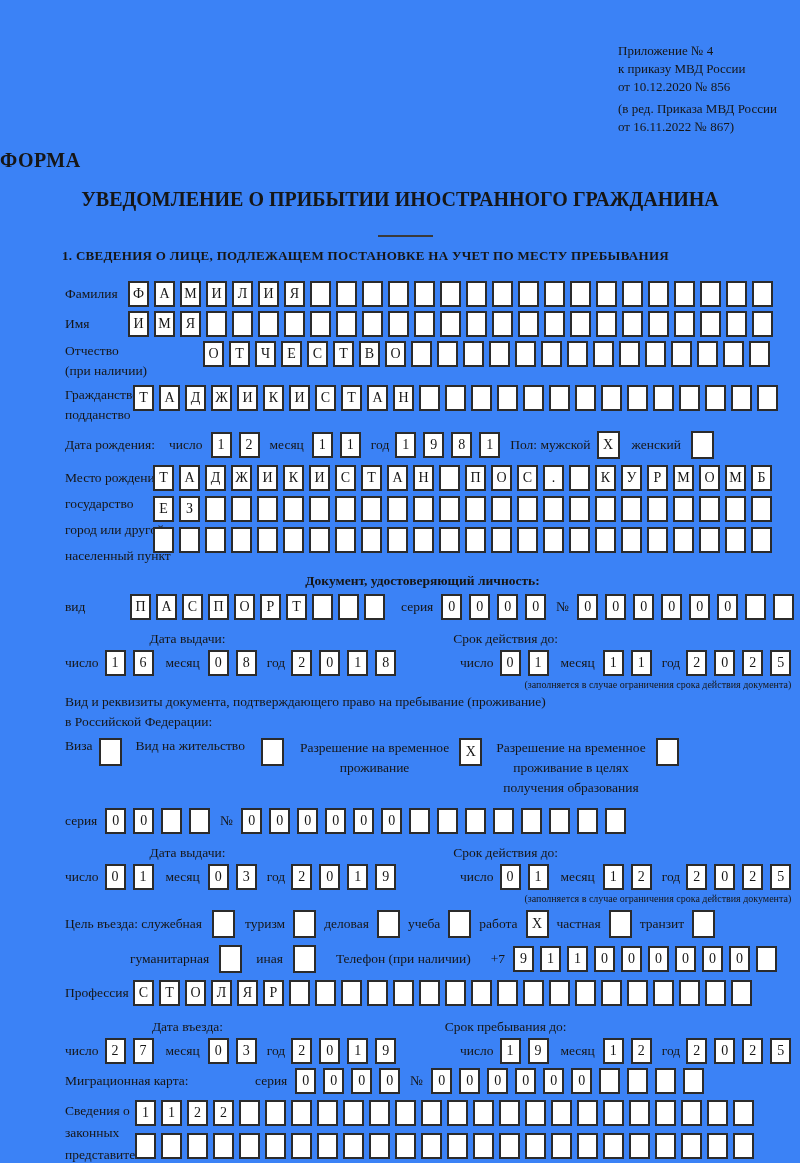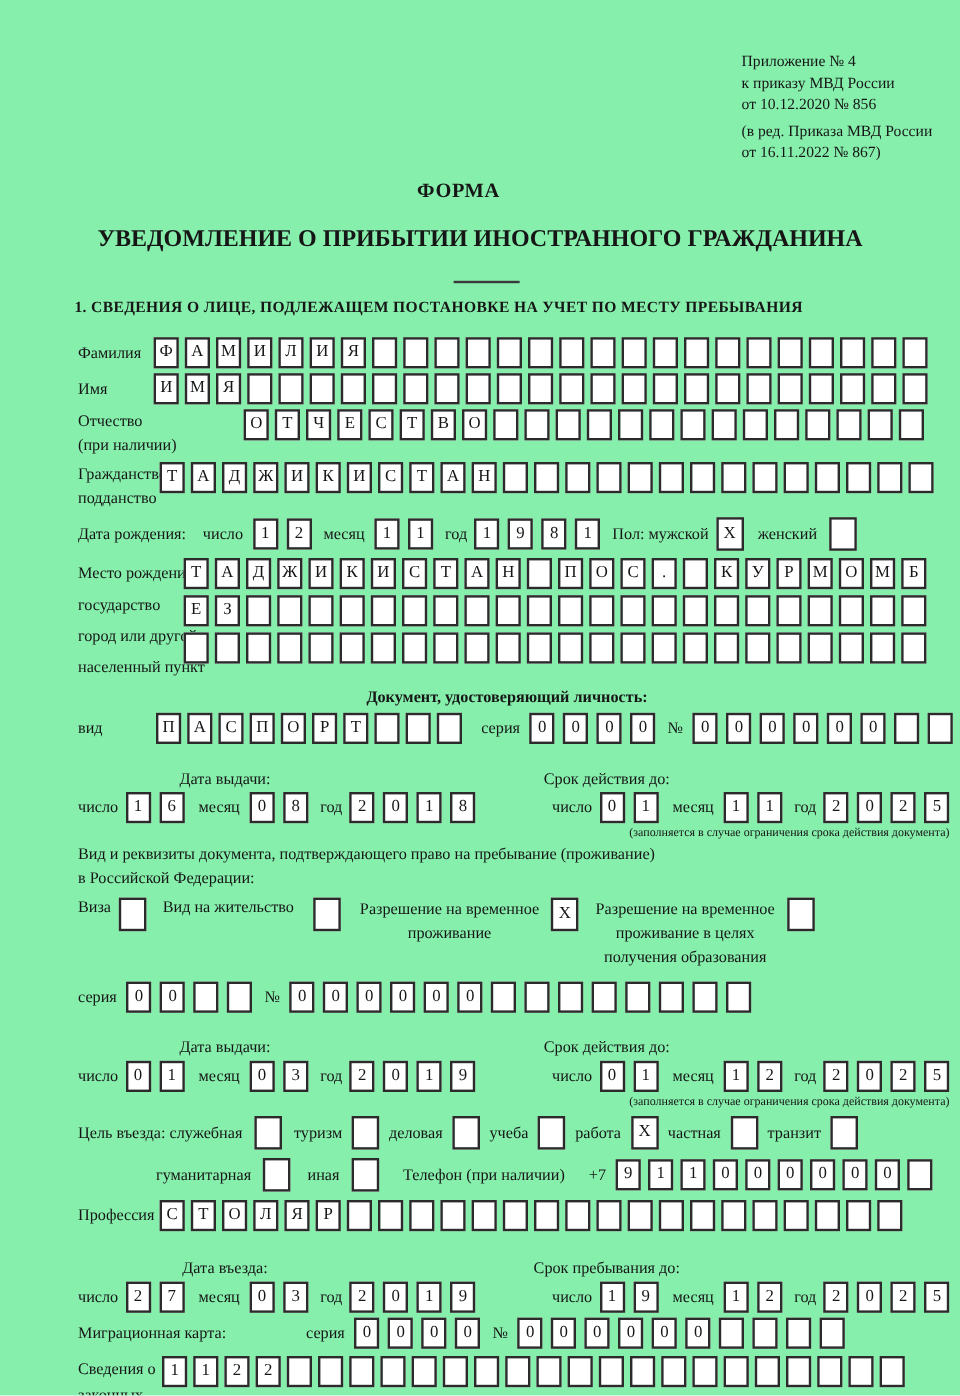--- a/index.html
+++ b/index.html
@@ -1,20 +1,20 @@
 <!DOCTYPE html>
 <html><head>
 <meta charset="utf-8">
 <style>
   html,body{margin:0;padding:0;background:#ffffff;}
-  .page{position:relative;width:800px;height:1163px;background:#86efac;overflow:hidden;
+  .page{position:relative;width:800px;height:1163px;background:#3b82f6;overflow:hidden;
         font-family:"Liberation Serif","DejaVu Serif",serif;color:#161616;}
   .top-note{position:absolute;left:618px;top:42px;font-size:13px;line-height:1.38;white-space:nowrap;}
   .top-note .mt{margin-top:4px;}
-  .forma{position:absolute;top:149px;left:0;right:36px;text-align:center;font-weight:bold;font-size:17px;letter-spacing:.5px;}
+  .forma{position:absolute;top:149px;left:0;right:36px;text-align:left;font-weight:bold;font-size:20px;letter-spacing:.5px;}
   .title{position:absolute;top:184px;left:0;width:100%;text-align:center;font-weight:bold;font-size:20px;line-height:1.55;}
   .uline{display:inline-block;width:55px;border-bottom:2px solid #3a3a3a;margin-left:10px;}
   .sec1{position:absolute;top:248px;left:62px;font-weight:bold;font-size:13px;letter-spacing:.3px;}
   .form-body{position:absolute;top:281px;left:65px;right:20px;font-size:13.5px;}
   .row{display:flex;align-items:center;margin-bottom:4px;}
   .row.top{align-items:flex-start;}
   .lbl{white-space:nowrap;}
   .lbl2{line-height:20px;white-space:nowrap;}
   .w63{width:63px;flex:none;} .w138{width:138px;flex:none;} .w68{width:68px;flex:none;}
   .w88{width:88px;flex:none;} .w50{width:45px;flex:none;} .w190{width:190px;flex:none;}
@@ -23,21 +23,21 @@
         display:flex;align-items:center;justify-content:center;font-size:14px;background:#fff;}
   .dg{gap:7px;}
   .cb .cell{width:23px;height:28px;}
   .stack34{display:flex;flex-direction:column;gap:5px;}
   .ml6{margin-left:6px;} .ml8{margin-left:8px;} .ml10{margin-left:10px;} .ml12{margin-left:12px;}
   .ml14{margin-left:14px;} .ml16{margin-left:16px;} .ml20{margin-left:20px;}
   .dochead{text-align:center;font-weight:bold;font-size:13.5px;margin:2px 0 5px 0;}
   .drow{display:flex;margin-bottom:2px;}
   .dcol-l{width:335px;flex:none;}
   .dcol-r{flex:1;}
-  .dh{text-align:center;margin:17px 0 3px 0;}
+  .dh{text-align:center;margin:7px 0 3px 0;}
   .dh-l{padding-right:90px;} .dh-r{padding-right:180px;}
   .dline{display:flex;align-items:center;}
   .dnote{text-align:right;font-size:10px;margin-top:3px;}
   .textline{margin:4px 0 3px 0;}
   .stay-types{display:flex;align-items:flex-start;margin:8px 0 10px 0;}
   .ctr{text-align:center;line-height:20px;}
   .prow{display:flex;align-items:center;margin-bottom:7px;}
 </style>
 </head>
 <body>

